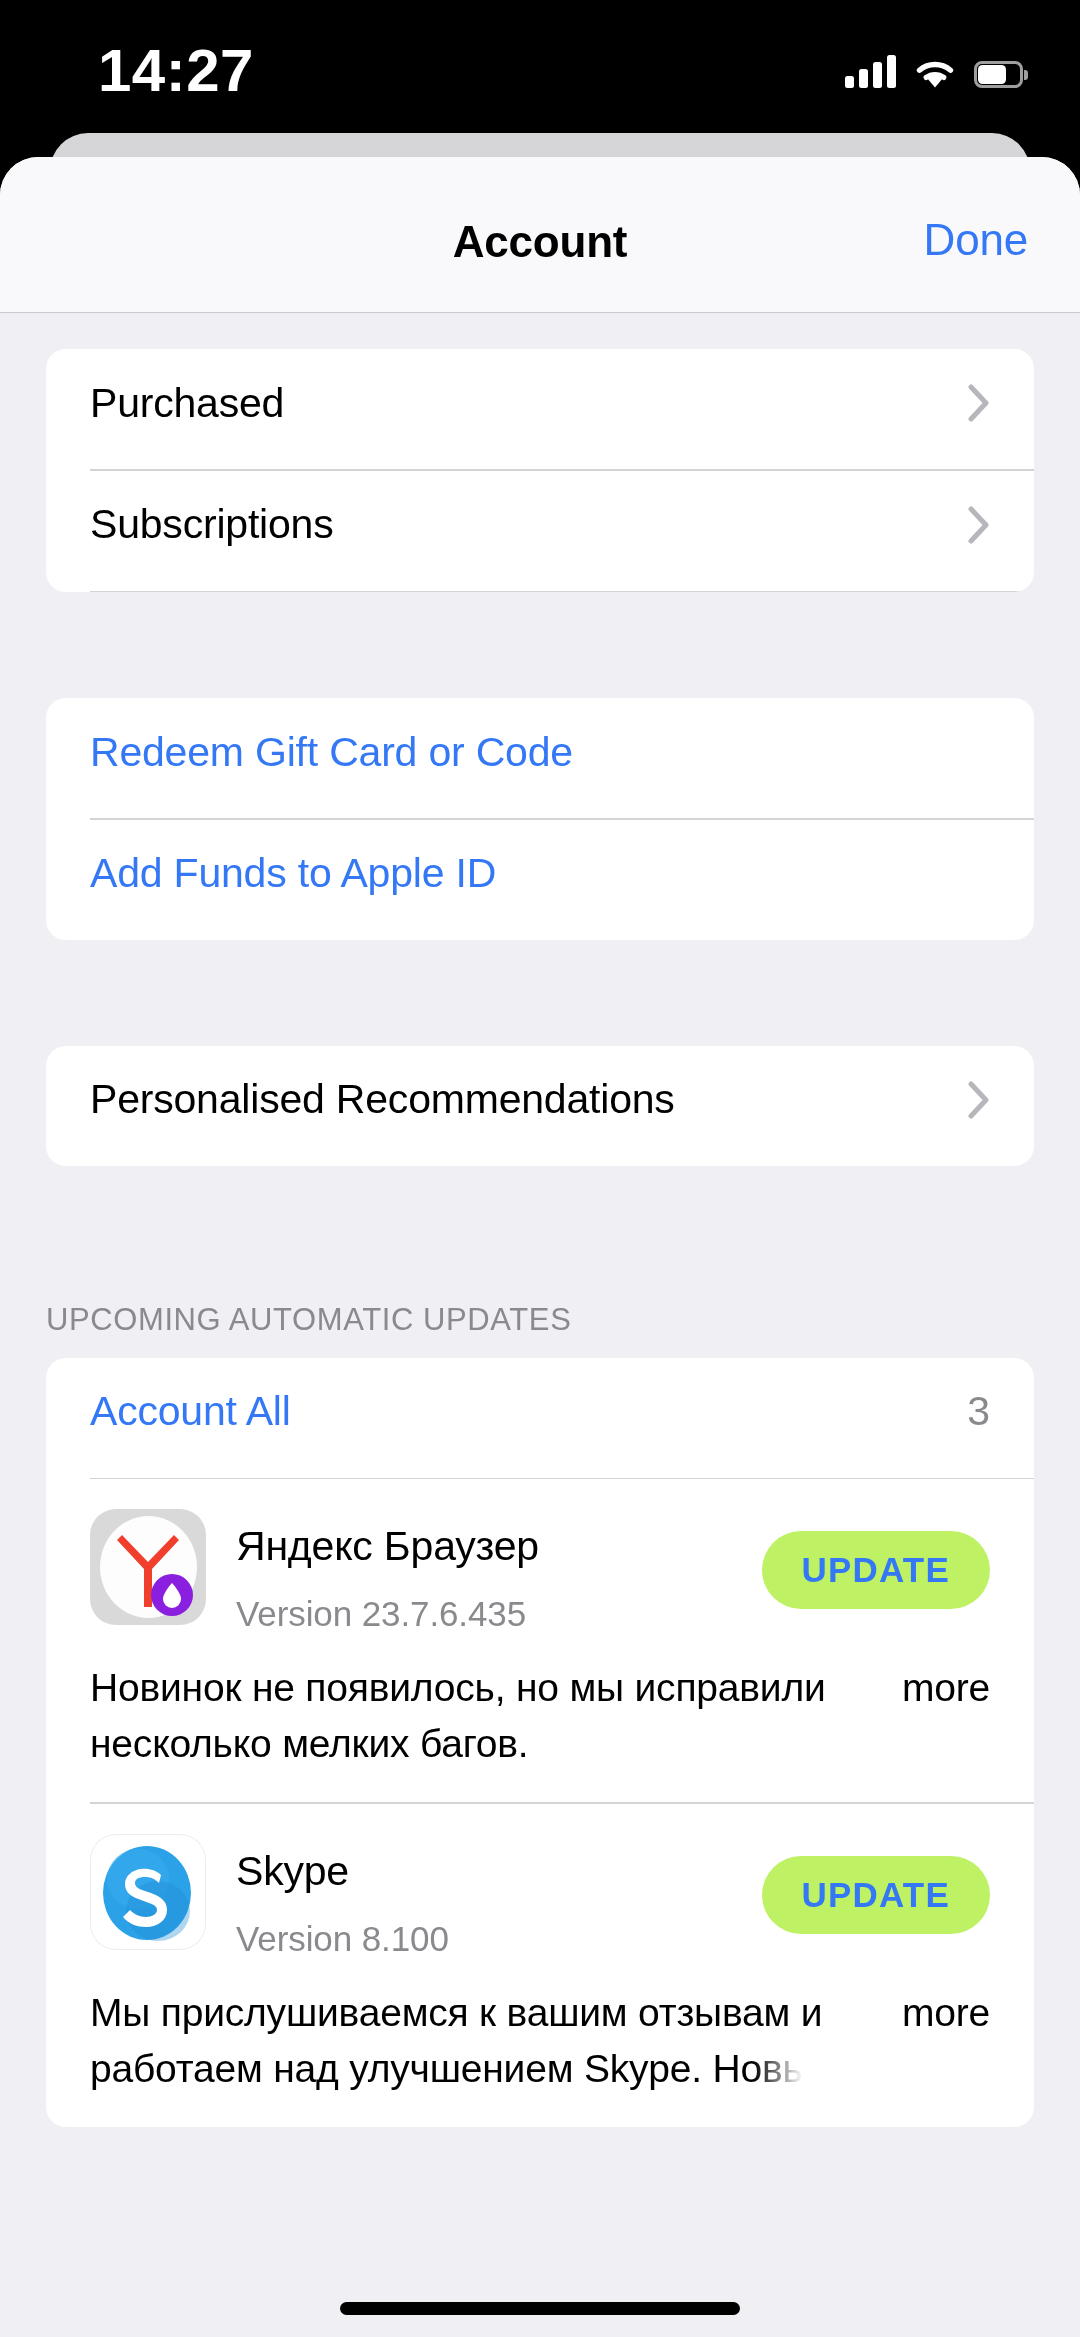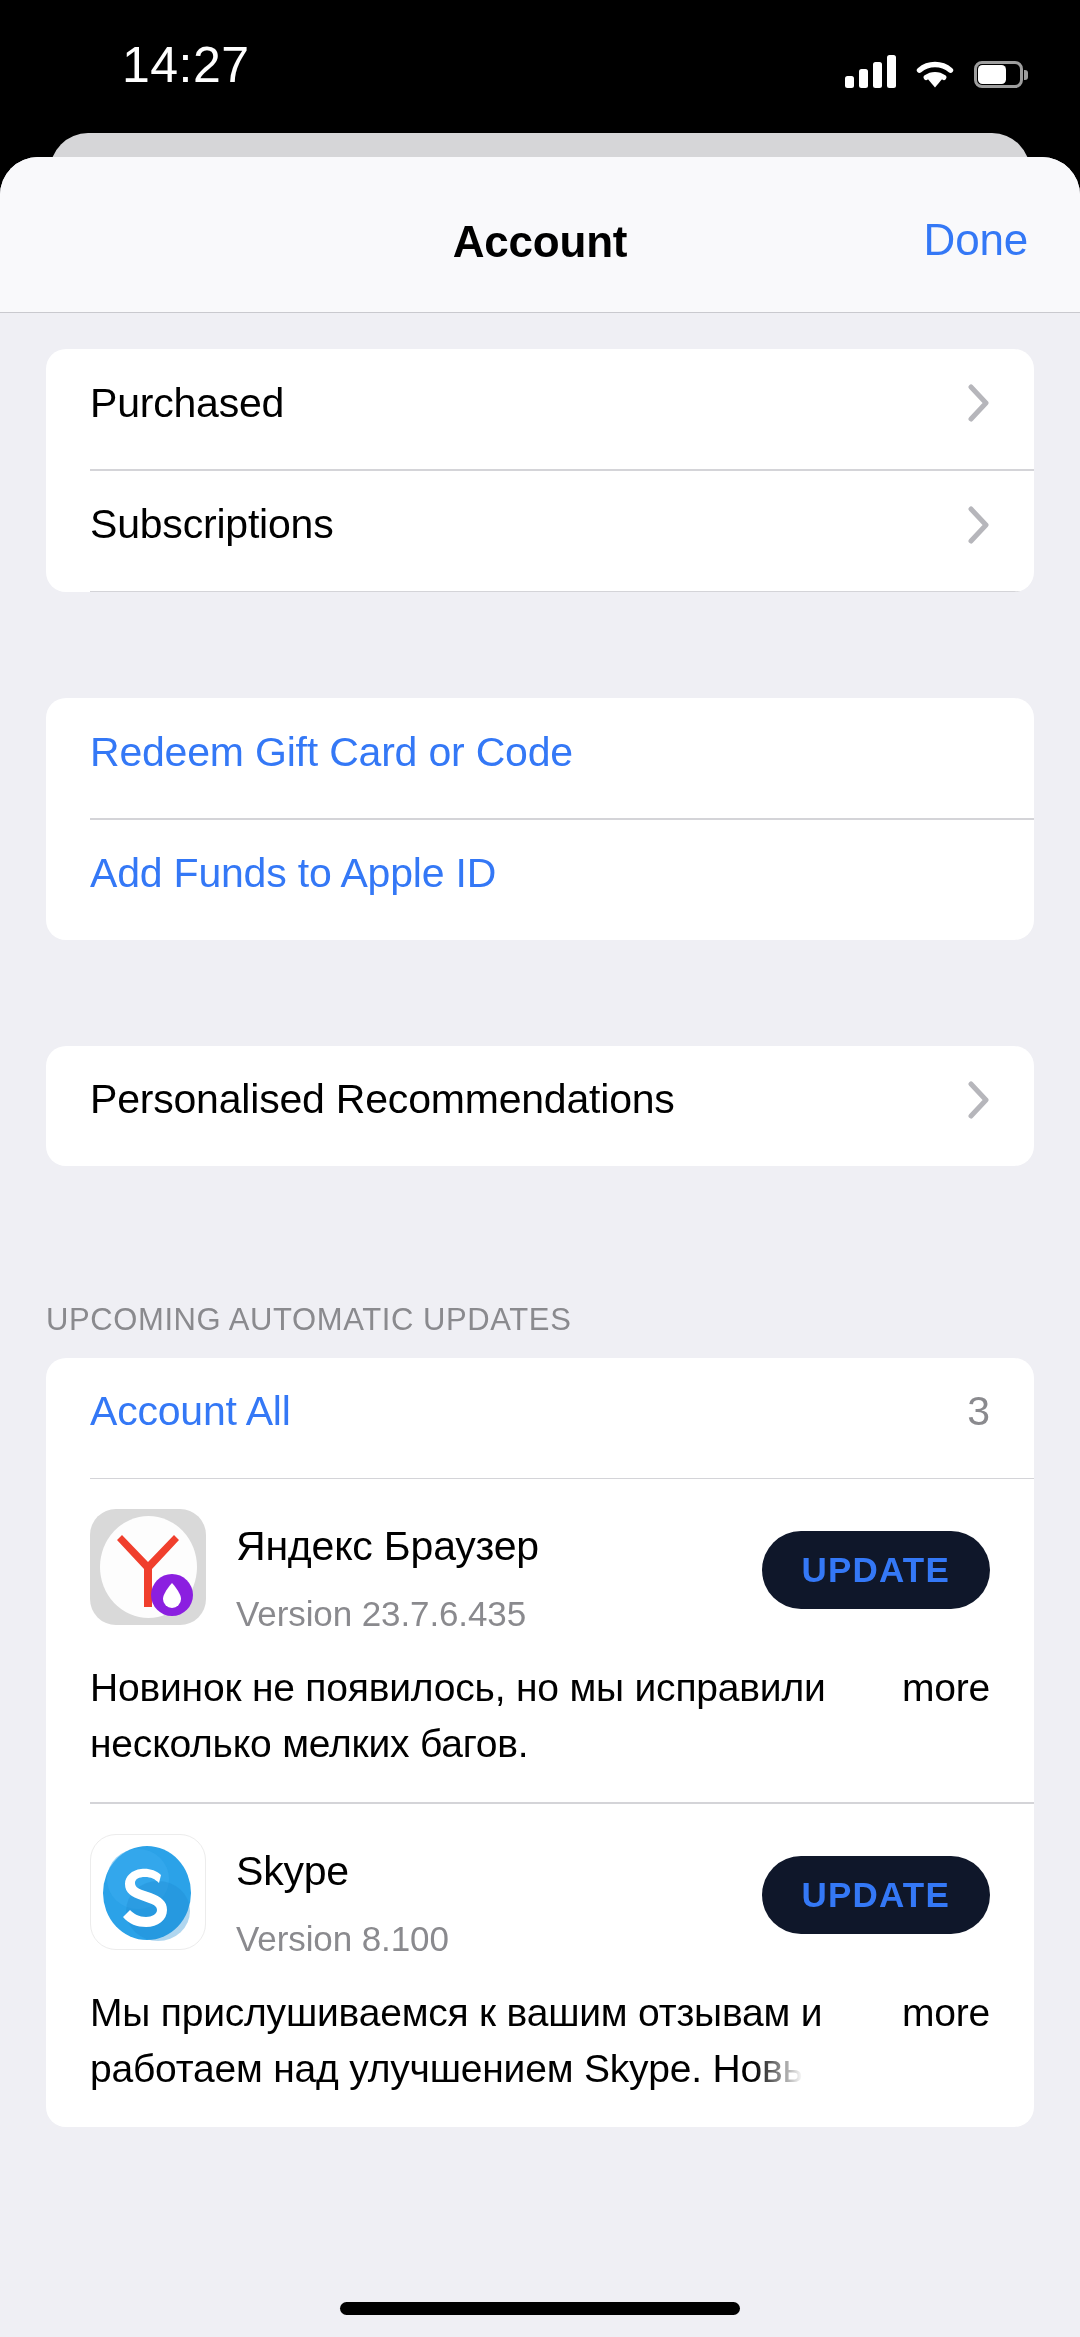--- a/index.html
+++ b/index.html
@@ -17,23 +17,22 @@
   }
 
   
   .statusbar {
     position:absolute; top:0; left:0;
     width:1080px; height:133px;
     color:#fff;
   }
   .sb-time {
     position:absolute; left:98px; top:36px;
-    font-size:50px; font-weight:normal;
+    font-size:60px; font-weight:bold;
     letter-spacing:0.5px;
-    margin-left:24px;
   }
   .sb-right {
     position:absolute; right:52px; top:44px;
     display:flex; align-items:flex-end; gap:17px; height:44px;
   }
   .bars { display:flex; align-items:flex-end; gap:5px; height:34px; }
   .bars i { display:block; width:9px; background:#fff; border-radius:2.5px; }
   .bars i:nth-child(1){ height:12px; }
   .bars i:nth-child(2){ height:19px; }
   .bars i:nth-child(3){ height:26px; }
@@ -167,21 +166,21 @@
     font-size:41px; color:#000; letter-spacing:-0.2px;
     white-space:nowrap; overflow:hidden; text-overflow:ellipsis;
   }
   .app-ver {
     margin-top:24px;
     font-size:35px; color:#8a8a8e; letter-spacing:-0.1px;
   }
   .update-btn {
     flex:0 0 auto;
     margin-top:22px;
-    background:#0f172a;
+    background:#bef264;
     border-radius:999px;
     padding:19px 40px;
     font-size:35px; font-weight:bold;
     color:#3478f6;
     letter-spacing:1.2px;
   }
   .notes {
     position:relative;
     margin:26px 44px 0 44px;
     font-size:39px; line-height:56px; color:#000;

